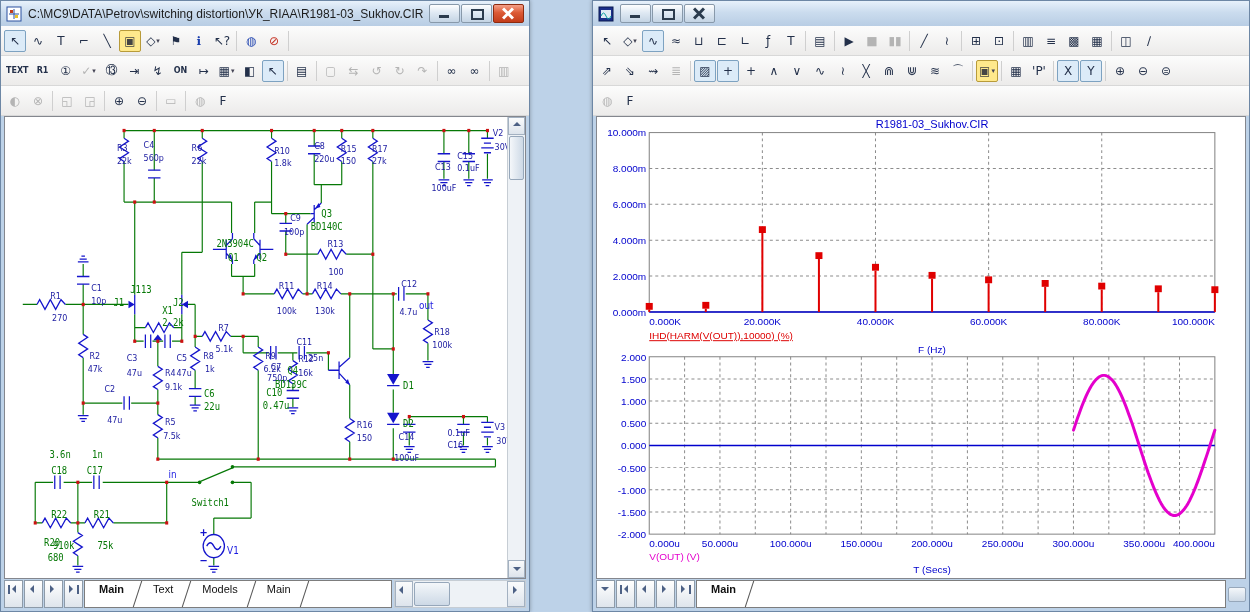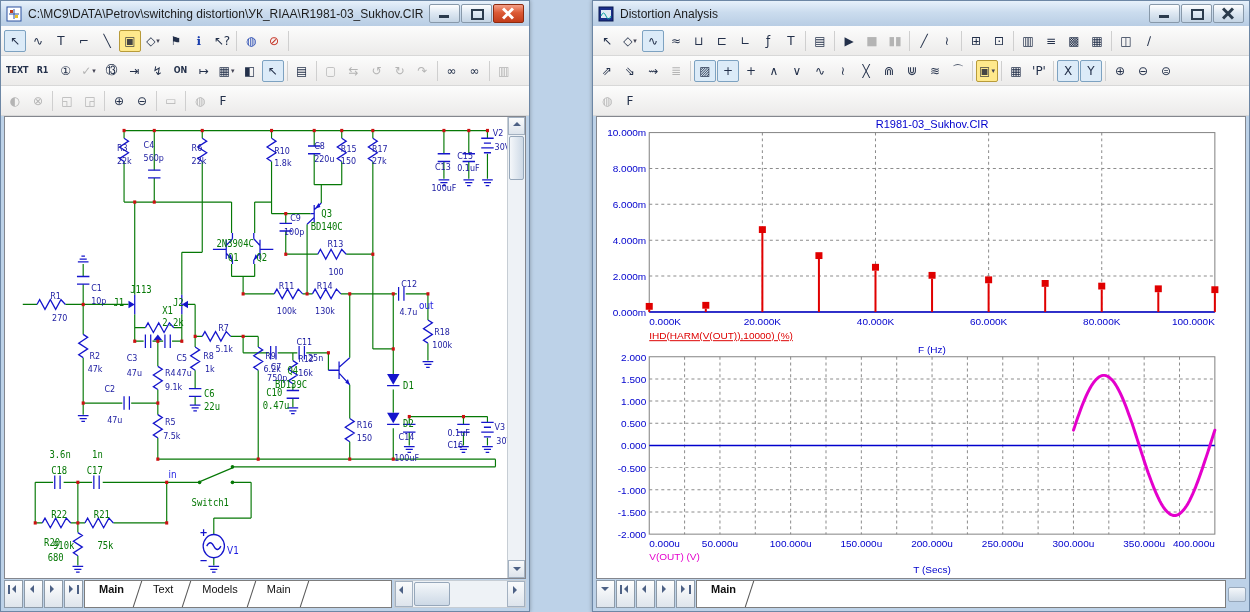--- a/index.html
+++ b/index.html
@@ -347,21 +347,20 @@
     </div>
   </div>
 
   <div class="window" id="rw">
     <div class="titlebar">
       <svg width="16" height="16">
           <rect x="1" y="1" width="14" height="14" fill="#1b2f8a" stroke="#0a1a50"></rect>
           <rect x="3" y="4" width="10" height="8" fill="#dfeaf5"></rect>
           <path d="M3,10 q2.5,-6 5,0 q2.5,6 5,0" stroke="#0aa0a0" fill="none"></path>
         </svg>
-      <span class="title-text">Distortion Analysis</span>
       <span class="capbtns">
         <span class="capbtn glyph-min"></span>
         <span class="capbtn glyph-max"></span>
         <span class="capbtn glyph-x"></span>
       </span>
     </div>
     <div class="toolbar" id="rw-tb0">
         <span class="tbtn">↖</span>
         <span class="tbtn">◇<span class="dd">▾</span></span>
         <span class="tbtn pressed">∿</span>

